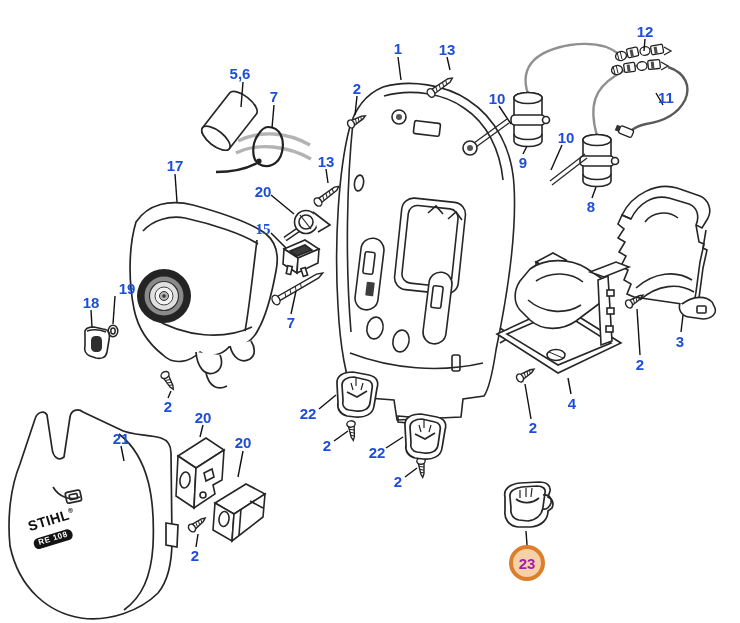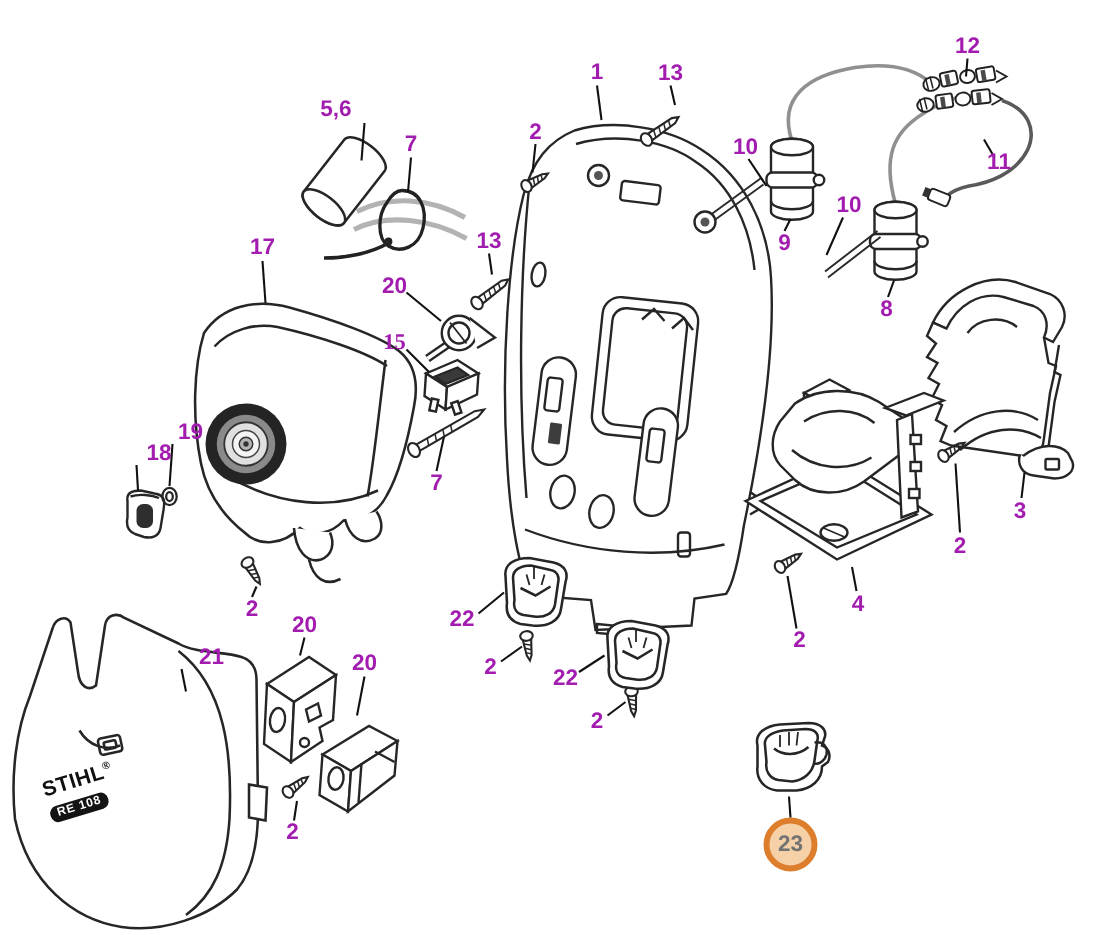--- a/index.html
+++ b/index.html
@@ -1,20 +1,20 @@
 <!DOCTYPE html>
 <html><head>
 <meta charset="utf-8">
 <style>
   html,body{margin:0;padding:0;background:#fff;}
   .stage{position:relative;width:740px;height:623px;background:#fff;overflow:hidden;
          font-family:"Liberation Sans",sans-serif;}
   .stage svg{position:absolute;left:0;top:0;}
   .callout{position:absolute;transform:translate(-50%,-50%);font-weight:700;font-size:15px;
-           line-height:1;color:#a21caf;white-space:nowrap;z-index:3;cursor:default;}
+           line-height:1;color:#1d4ed8;white-space:nowrap;z-index:3;cursor:default;}
   .brand{position:absolute;left:30px;top:512px;transform:rotate(-17deg);z-index:2;text-align:left;}
   .brand-name{font-weight:700;font-size:14px;color:#0f0f0f;letter-spacing:0.4px;line-height:1;}
   .brand-name .reg{font-size:7px;vertical-align:super;font-weight:700;}
   .brand-model{display:inline-block;background:#141414;color:#fff;font-size:8px;font-weight:700;
                padding:1.5px 5px;border-radius:5px;margin-top:1px;letter-spacing:0.6px;line-height:1.1;}
 </style>
 </head>
 <body>
 
 <div class="stage">
@@ -311,46 +311,46 @@
     <path d="M526,531 L527,545"></path>
   </g>
 </svg>
 
   <div class="brand">
     <div class="brand-name"><span>STIHL</span><span class="reg">®</span></div>
     <div class="brand-model">RE 108</div>
   </div>
 
   <div id="callouts">
-      <span class="callout" style="left: 224px; top: 73px;">5,6</span>
+      <span class="callout" style="left: 240px; top: 73px;">5,6</span>
       <span class="callout" style="left: 274px; top: 96px;">7</span>
       <span class="callout" style="left: 175px; top: 165px;">17</span>
       <span class="callout" style="left: 357px; top: 88px;">2</span>
       <span class="callout" style="left: 398px; top: 48px;">1</span>
       <span class="callout" style="left: 447px; top: 49px;">13</span>
       <span class="callout" style="left: 645px; top: 31px;">12</span>
       <span class="callout" style="left: 497px; top: 98px;">10</span>
-      <span class="callout" style="left: 666px; top: 108px;">11</span>
+      <span class="callout" style="left: 666px; top: 97px;">11</span>
       <span class="callout" style="left: 523px; top: 162px;">9</span>
       <span class="callout" style="left: 566px; top: 137px;">10</span>
       <span class="callout" style="left: 591px; top: 206px;">8</span>
       <span class="callout" style="left: 326px; top: 161px;">13</span>
       <span class="callout" style="left: 263px; top: 191px;">20</span>
       <span class="callout" style="left: 263px; top: 229px; font-family: Liberation Serif, serif;">15</span>
       <span class="callout" style="left: 291px; top: 322px;">7</span>
       <span class="callout" style="left: 115px; top: 288px; margin-left: 12px;">19</span>
-      <span class="callout" style="left: 106px; top: 302px;">18</span>
+      <span class="callout" style="left: 91px; top: 302px;">18</span>
       <span class="callout" style="left: 168px; top: 406px;">2</span>
-      <span class="callout" style="left: 121px; top: 438px; margin-left: 20px;">21</span>
+      <span class="callout" style="left: 121px; top: 438px;">21</span>
       <span class="callout" style="left: 203px; top: 417px;">20</span>
       <span class="callout" style="left: 243px; top: 442px;">20</span>
       <span class="callout" style="left: 195px; top: 555px;">2</span>
       <span class="callout" style="left: 308px; top: 413px;">22</span>
       <span class="callout" style="left: 327px; top: 445px;">2</span>
       <span class="callout" style="left: 377px; top: 452px;">22</span>
       <span class="callout" style="left: 398px; top: 481px;">2</span>
       <span class="callout" style="left: 680px; top: 341px;">3</span>
       <span class="callout" style="left: 640px; top: 364px;">2</span>
       <span class="callout" style="left: 572px; top: 403px;">4</span>
       <span class="callout" style="left: 533px; top: 427px;">2</span>
-      <span class="callout hl" style="left: 527px; top: 563px; color: #737373;">23</span>
+      <span class="callout hl" style="left: 527px; top: 563px; color: #a21caf;">23</span>
     </div>
 </div>
 
 </body></html>

